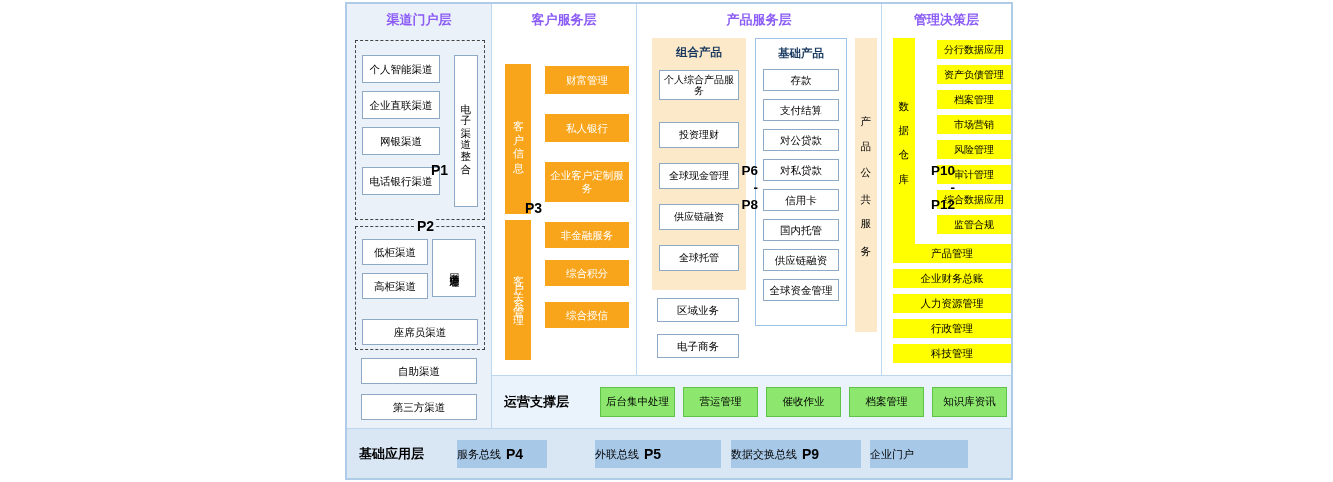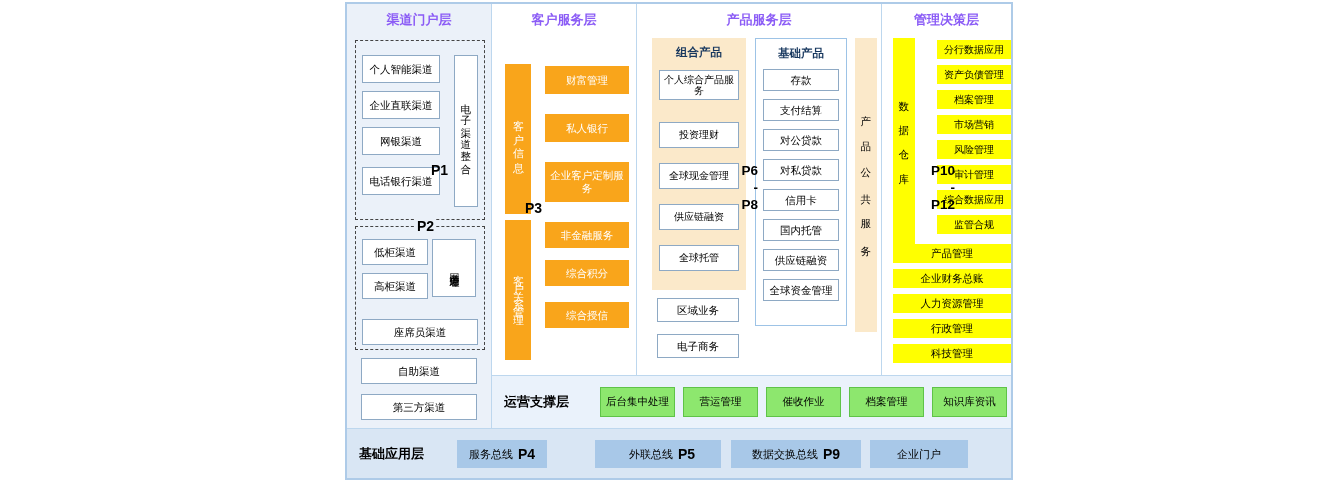--- a/index.html
+++ b/index.html
@@ -81,23 +81,23 @@
   .ybox { background: #FFFF00; display: flex; align-items: center; justify-content: center; text-align: center; color: #000; line-height: 1.1; }
   .mg-list { position: absolute; left: 55px; top: 36px; width: 74px; }
   .databox { height: 19px; margin-bottom: 6px; font-size: 10px; }
   .mg-wide { position: absolute; left: 11px; top: 240px; width: 118px; }
   .widebox { height: 19px; margin-bottom: 6px; font-size: 10.5px; }
 
   .op-list { position: absolute; left: 108px; top: 11px; display: flex; gap: 8px; }
   .gbox { width: 75px; height: 30px; background: #8DE76E; border: 1px solid #5FC348; display: flex; align-items: center; justify-content: center; font-size: 10.5px; color: #000; }
 
   .bus-row { position: absolute; left: 0; top: 11px; width: 100%; height: 28px; }
-  .bus { position: absolute; top: 0; height: 28px; background: #A8C8E8; display: flex; align-items: center; justify-content: center; gap: 5px; font-size: 11px; color: #000; }
+  .bus { position: absolute; top: 0; height: 28px; background: #A8C8E8; display: flex; align-items: center; justify-content: flex-start; gap: 5px; font-size: 11px; color: #000; }
   .bus:nth-child(1) { left: 110px; width: 90px; }
-  .bus:nth-child(2) { left: 248px; width: 126px; padding-left: 8px; }
+  .bus:nth-child(2) { left: 248px; width: 126px; }
   .bus:nth-child(3) { left: 384px; width: 130px; }
   .bus:nth-child(4) { left: 523px; width: 98px; }
   .pbold { font-weight: bold; font-size: 14px; }
 </style>
 </head>
 <body>
 
 <div class="stage">
   <div class="diagram">
 

